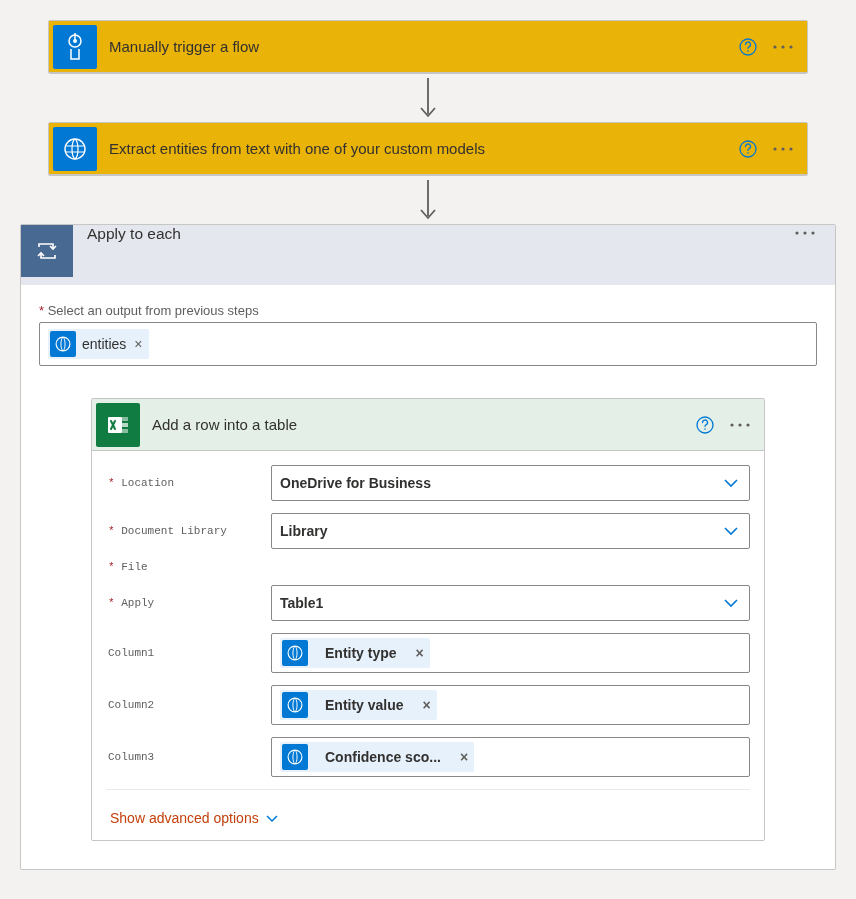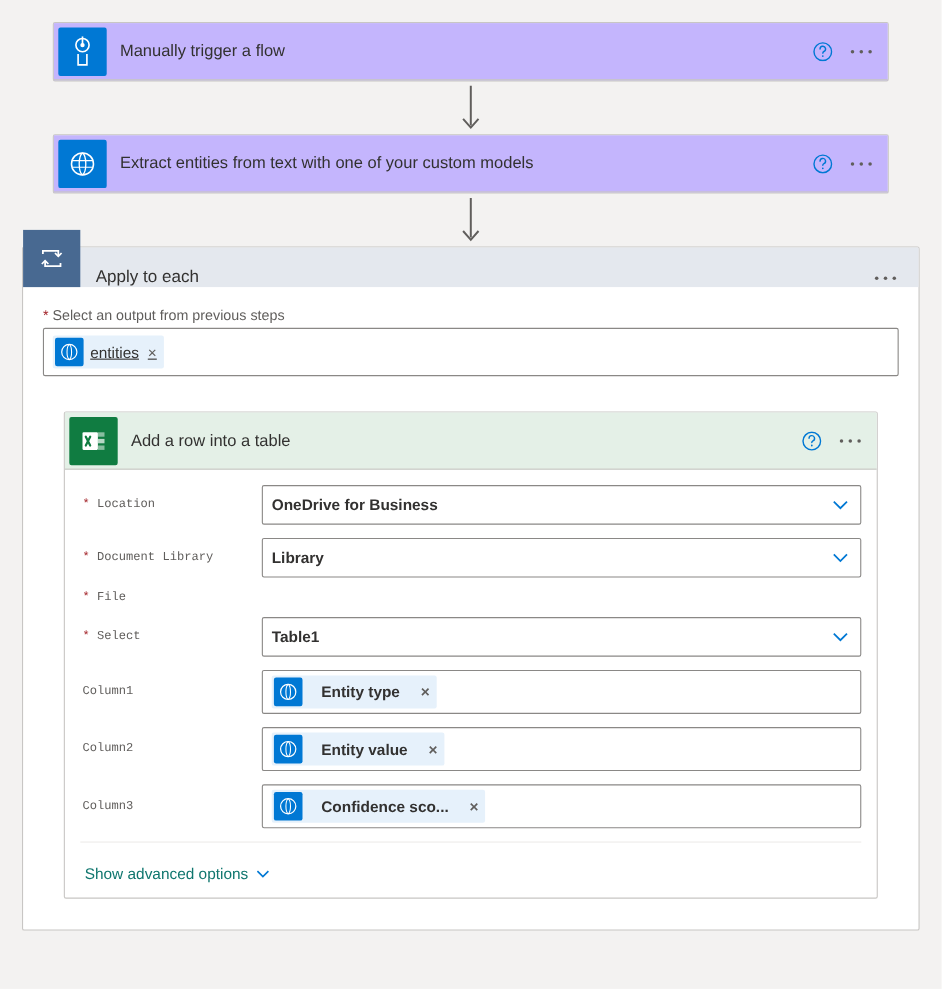--- a/index.html
+++ b/index.html
@@ -19,21 +19,21 @@
       border: 1px solid #c8c6c4;
       border-radius: 2px;
     }
 
     .card-header {
       display: flex;
       align-items: center;
       height: 52px;
       padding-right: 12px;
     }
-    .card-header.blue-tint { background: #c4b5fd; border-bottom: 1px solid #c8c6c4; }
+    .card-header.blue-tint { background: #eab308; border-bottom: 1px solid #c8c6c4; }
     .card-header.green-tint { background: #e4f0e7; }
 
     .icon-block {
       width: 44px;
       height: 44px;
       margin: 4px;
       display: flex;
       align-items: center;
       justify-content: center;
       flex-shrink: 0;
@@ -58,40 +58,39 @@
     }
 
     .loop-card {
       width: 816px;
       background: #fff;
       border: 1px solid #c8c6c4;
       border-radius: 2px;
     }
     .loop-header {
       display: flex;
-      align-items: flex-end;
-      height: 36px;
+      align-items: flex-start;
+      height: 60px;
       background: #e4e8ee;
       padding-right: 18px;
     }
     .loop-title { flex: 1; padding-left: 14px; font-size: 15.5px; }
 
     .loop-body { padding: 18px 18px 28px 18px; }
 
     .output-label { color: #605e5c; font-size: 13px; margin-bottom: 4px; }
     .req { color: #a4262c; }
 
     .output-input {
       border: 1px solid #8a8886;
       border-radius: 2px;
       padding: 6px 8px;
       display: flex;
       align-items: center;
       min-height: 40px;
-      text-decoration: underline;
     }
 
     .token {
       display: inline-flex;
       align-items: center;
       background: #e6f1fb;
       border-radius: 2px;
       padding: 2px 6px 2px 2px;
       font-size: 14px;
       gap: 6px;
@@ -100,21 +99,21 @@
       width: 26px;
       height: 26px;
       background: #0078d4;
       border-radius: 2px;
       display: flex;
       align-items: center;
       justify-content: center;
     }
     .token .token-remove { cursor: pointer; color: #605e5c; padding-left: 2px; }
 
-    .inner-card { width: 740px; margin: 32px auto 0 auto; border: 1px solid #c8c6c4; border-radius: 2px; }
+    .inner-card { width: 674px; margin: 32px auto 0 auto; border: 1px solid #c8c6c4; border-radius: 2px; }
     .inner-body { padding: 14px 14px 10px 14px; }
 
     .form-row { display: flex; align-items: center; margin-bottom: 12px; }
     .form-label { width: 165px; font-size: 11px; color: #605e5c; padding-left: 2px; font-family: Liberation Mono, monospace; }
     .form-control {
       flex: 1;
       border: 1px solid #8a8886;
       border-radius: 2px;
       height: 36px;
       display: flex;
@@ -130,21 +129,21 @@
       right: 10px;
       top: 50%;
       transform: translateY(-50%);
       color: #0078d4;
     }
 
     .token-row .form-control { padding: 4px 8px; height: 40px; }
     .token-row .token { background: #e6f1fb; gap: 17px; }
 
     .advanced-link {
-      color: #0f766e;
+      color: #c2410c;
       font-size: 14px;
       display: inline-flex;
       align-items: center;
       gap: 6px;
       cursor: pointer;
       padding: 8px 4px 4px 4px;
     }
 
     svg { display: block; }
   </style>
@@ -317,21 +316,21 @@
                   </svg>
                 </span>
             </div>
           </div>
 
           <div class="form-row">
             <div class="form-label"><span class="req">*</span> <span>File</span></div>
           </div>
 
           <div class="form-row">
-            <div class="form-label"><span class="req">*</span> <span>Select</span></div>
+            <div class="form-label"><span class="req">*</span> <span>Apply</span></div>
             <div class="form-control">
               <span>Table1</span>
               <span class="chevron">
                   <svg width="16" height="10" viewBox="0 0 16 10">
                     <path d="M2 2 L8 8 L14 2" stroke="#0078d4" stroke-width="1.6" fill="none"></path>
                   </svg>
                 </span>
             </div>
           </div>
 

